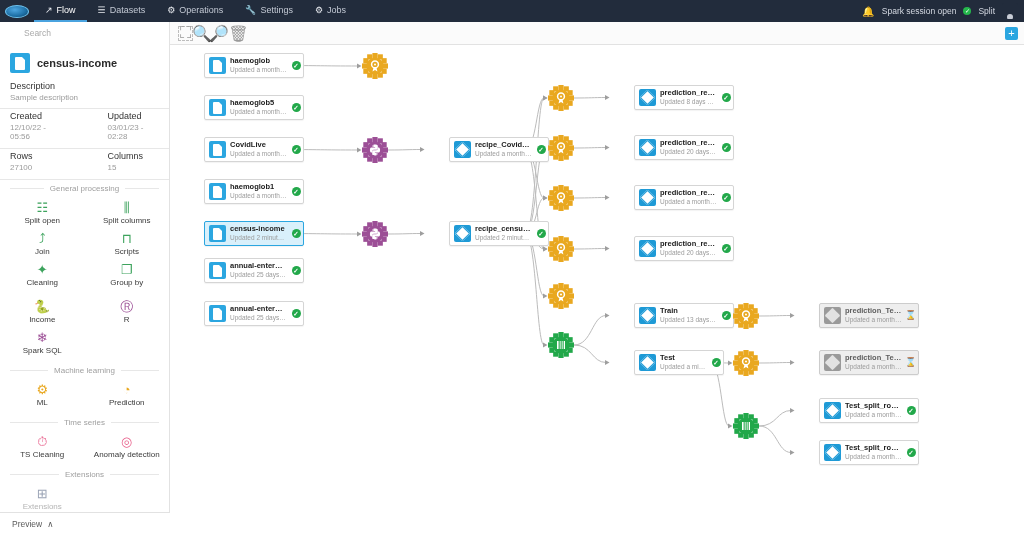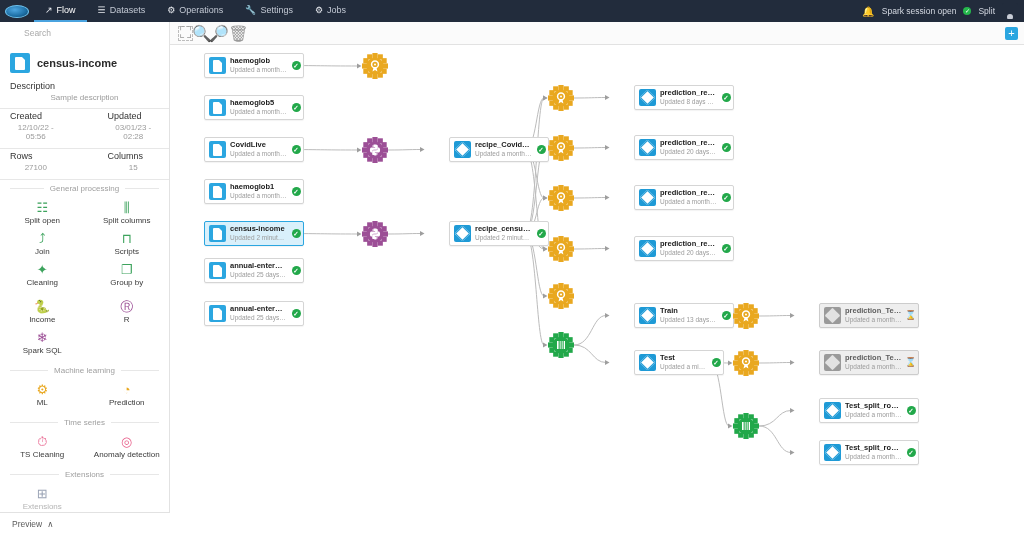--- a/index.html
+++ b/index.html
@@ -79,21 +79,21 @@
   #dsicon .pg{
     width:10px;height:13px;background:#fff;position:relative;border-radius:1px;
   }
   #dsicon .pg:after{
     content:"";position:absolute;right:0;top:0;border-width:0 3px 3px 0;
     border-style:solid;border-color:transparent #2ba6e0 transparent transparent;
   }
   #dstitle{ font-size:11px;font-weight:bold;color:#2b2b2b;}
   .metablock{ padding:2px 10px 6px 10px; }
   .metalabel{ font-size:9px;color:#333;margin-bottom:2px;}
-  .metaval{ font-size:8px;color:#9b9b9b;text-align:center;}
+  .metaval{ font-size:8px;color:#9b9b9b;}
   .metarow{ display:flex; padding:2px 10px 7px 10px;gap:46px; }
   .metarow > div{ flex:1; }
   .divider{ height:1px;background:#e7e7e7;margin:0; }
 
   .sectionhdr{
     display:flex;align-items:center;gap:6px;padding:4px 10px 2px 10px;
     font-size:8px;color:#a0a0a0;
   }
   .sectionhdr:before,.sectionhdr:after{
     content:"";flex:1;height:1px;background:#e7e7e7;

